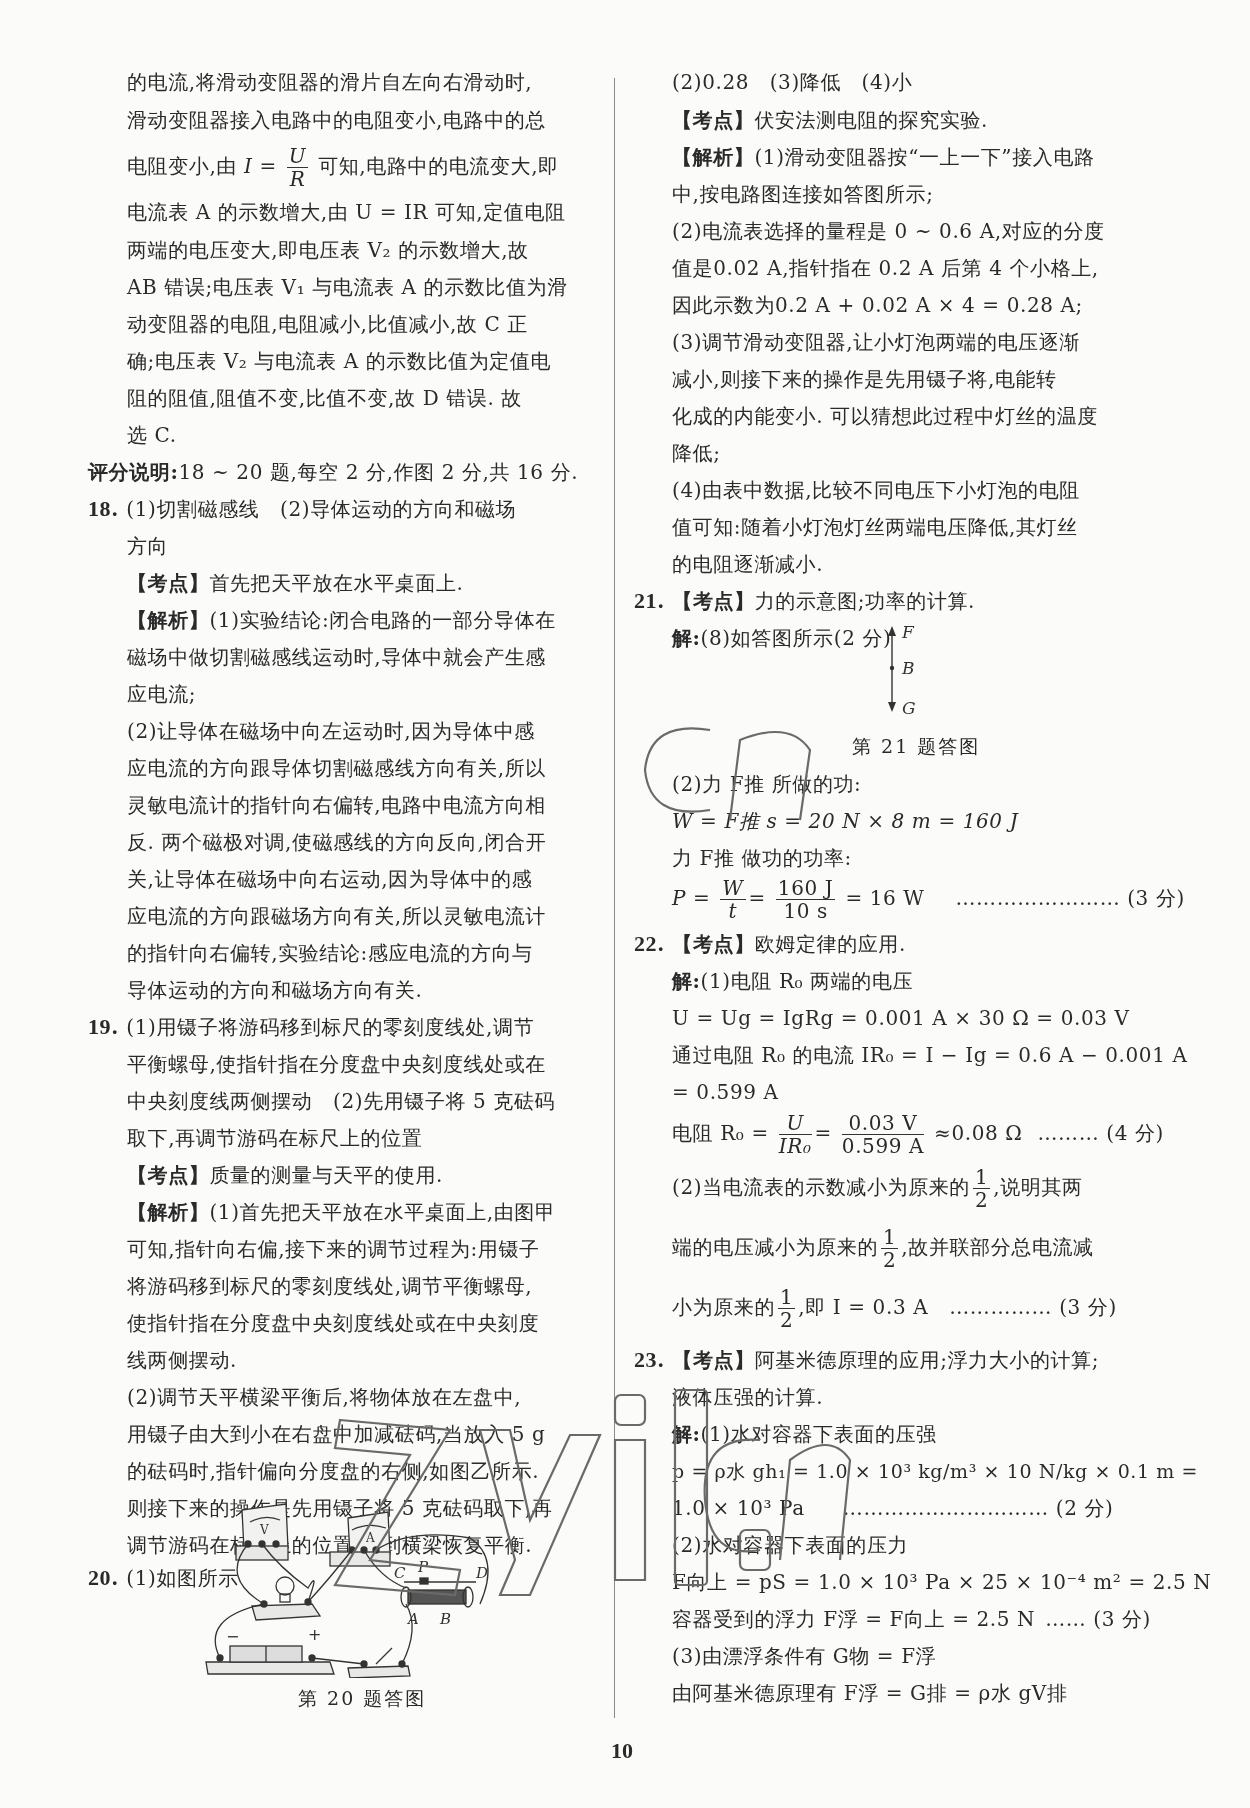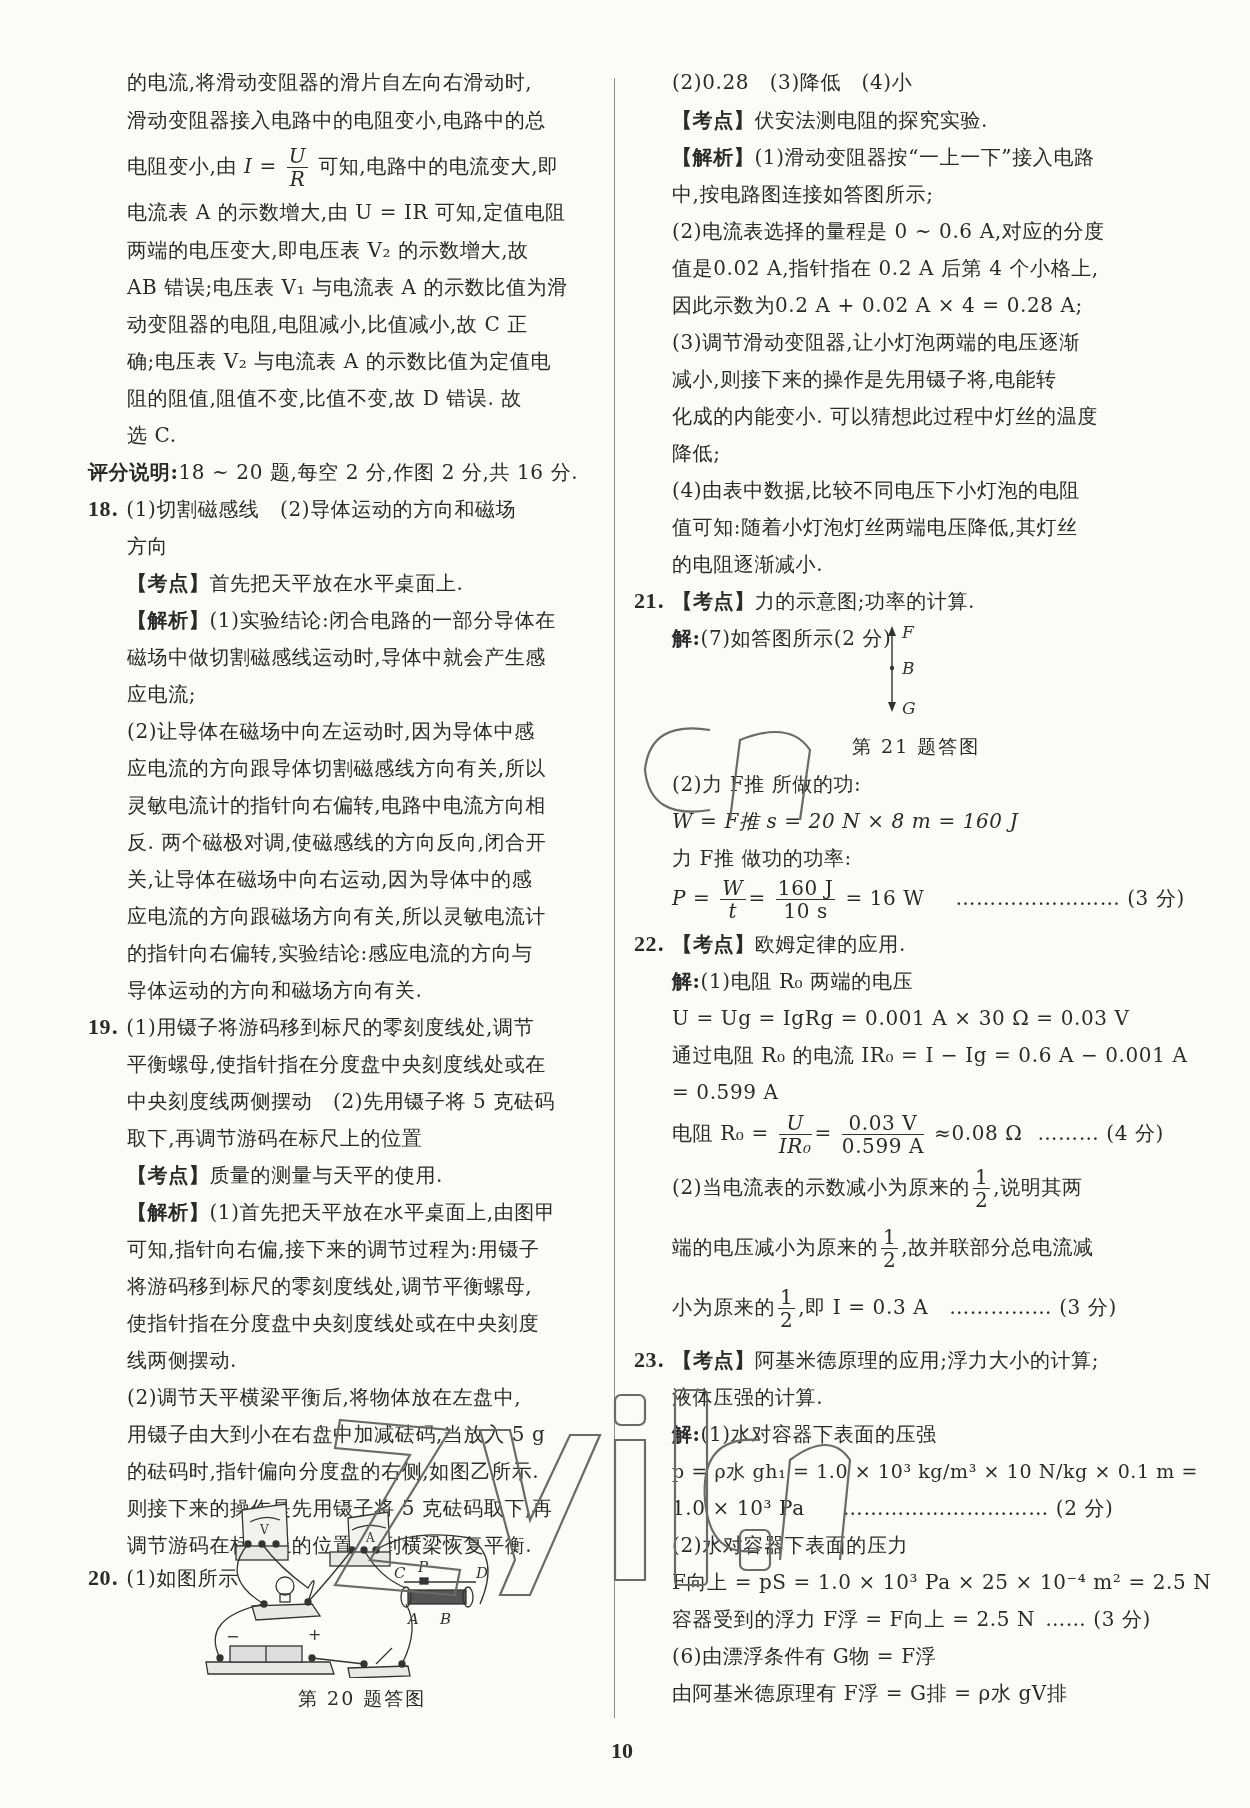--- a/index.html
+++ b/index.html
@@ -176,21 +176,21 @@
   <div class="ln" style="top:365px;left:0">减小,则接下来的操作是先用镊子将,电能转</div>
   <div class="ln" style="top:402px;left:0">化成的内能变小. 可以猜想此过程中灯丝的温度</div>
   <div class="ln" style="top:439px;left:0">降低;</div>
   <div class="ln" style="top:476px;left:0">(4)由表中数据,比较不同电压下小灯泡的电阻</div>
   <div class="ln" style="top:513px;left:0">值可知:随着小灯泡灯丝两端电压降低,其灯丝</div>
   <div class="ln" style="top:550px;left:0">的电阻逐渐减小.</div>
 
   <div class="ln" style="top:587px;left:-38px">
     <span class="qn">21</span><span class="b">.&nbsp;</span><span class="b">【考点】</span><span>力的示意图;功率的计算.</span>
   </div>
-  <div class="ln" style="top:624px;left:0"><span class="b">解:</span><span>(7)如答图所示(2 分)</span></div>
+  <div class="ln" style="top:624px;left:0"><span class="b">解:</span><span>(8)如答图所示(2 分)</span></div>
 </div>
 
 <svg style="position:absolute;left:880px;top:622px" width="60" height="96">
   <line x1="12" y1="8" x2="12" y2="86" stroke="#333" stroke-width="1.4"></line>
   <polygon points="12,4 8,14 16,14" fill="#333"></polygon>
   <polygon points="12,90 8,80 16,80" fill="#333"></polygon>
   <circle cx="12" cy="46" r="2.2" fill="#333"></circle>
   <text x="22" y="16" font-size="17" font-style="italic" fill="#333" font-family="DejaVu Serif, serif">F</text>
   <text x="22" y="52" font-size="17" font-style="italic" fill="#333" font-family="DejaVu Serif, serif">B</text>
   <text x="22" y="92" font-size="17" font-style="italic" fill="#333" font-family="DejaVu Serif, serif">G</text>
@@ -237,21 +237,21 @@
   <div class="ln" style="top:1346px;left:-38px">
     <span class="qn">23</span><span class="b">.&nbsp;</span><span class="b">【考点】</span><span>阿基米德原理的应用;浮力大小的计算;</span>
   </div>
   <div class="ln" style="top:1383px;left:0">液体压强的计算.</div>
   <div class="ln" style="top:1420px;left:0"><span class="b">解:</span><span>(1)水对容器下表面的压强</span></div>
   <div class="ln" style="top:1457px;left:0;font-size:19px">p = ρ水 gh₁ = 1.0 × 10³ kg/m³ × 10 N/kg × 0.1 m =</div>
   <div class="ln" style="top:1494px;left:0"><span>1.0 × 10³ Pa</span><span style="margin-left:38px">………………………… (2 分)</span></div>
   <div class="ln" style="top:1531px;left:0">(2)水对容器下表面的压力</div>
   <div class="ln" style="top:1568px;left:0">F向上 = pS = 1.0 × 10³ Pa × 25 × 10⁻⁴ m² = 2.5 N</div>
   <div class="ln" style="top:1605px;left:0"><span>容器受到的浮力 F浮 = F向上 = 2.5 N</span><span style="margin-left:10px">…… (3 分)</span></div>
-  <div class="ln" style="top:1642px;left:0">(6)由漂浮条件有 G物 = F浮</div>
+  <div class="ln" style="top:1642px;left:0">(3)由漂浮条件有 G物 = F浮</div>
   <div class="ln" style="top:1679px;left:0">由阿基米德原理有 F浮 = G排 = ρ水 gV排</div>
   <div class="ln" style="top:1808px;left:0">故 G物 = ρ水 gSh₁ , G物′ = ρ水 gSh₂</div>
 </div>
 
 <svg class="watermark" viewBox="0 0 560 220">
   <g fill="none" stroke="#6a6a6a" stroke-width="2.2">
     <path d="M10 40 L120 50 L40 180 L130 190 L125 215 L5 205 L80 75 L5 68 Z"></path>
     <path d="M150 50 L180 50 L200 140 L240 55 L270 55 L200 215 L170 215 L185 180 Z"></path>
     <rect x="285" y="15" width="30" height="30" rx="6"></rect>
     <path d="M285 60 L315 60 L315 200 L285 200 Z"></path>

